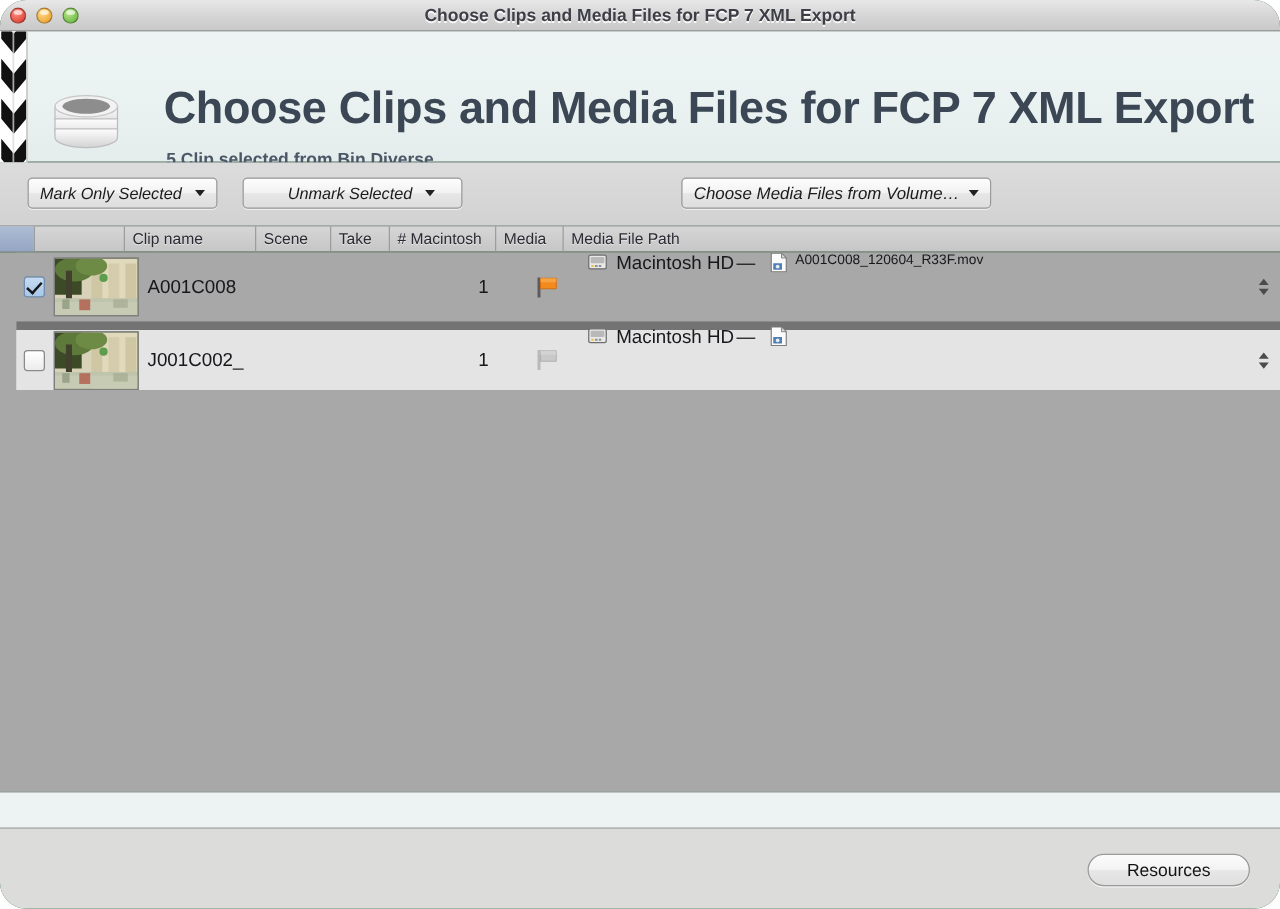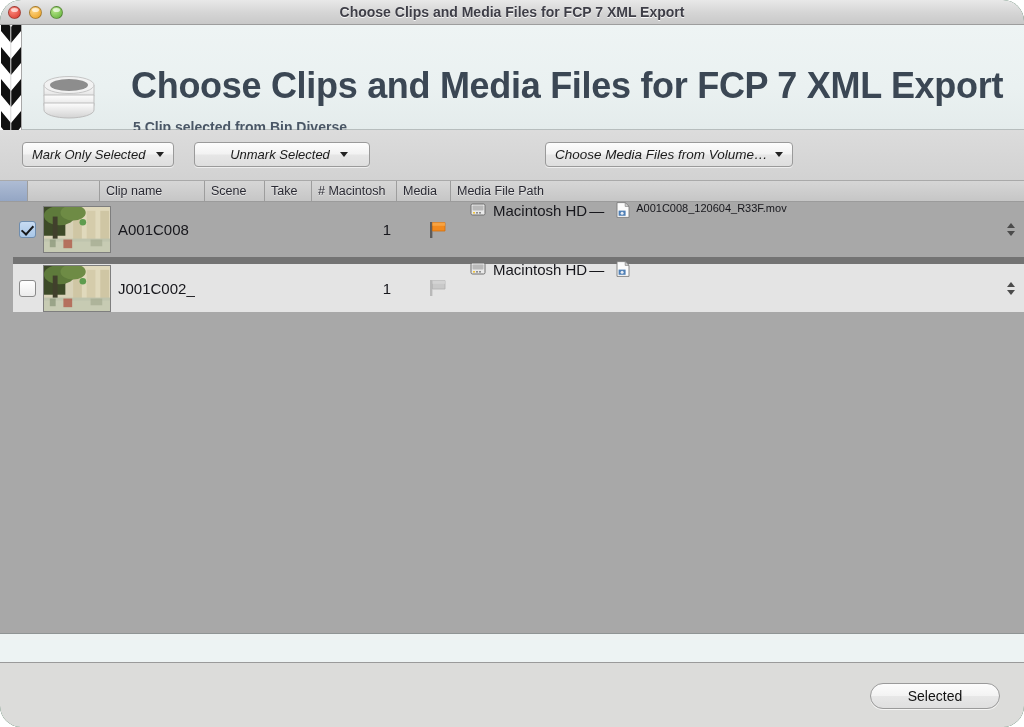--- a/index.html
+++ b/index.html
@@ -582,16 +582,16 @@
           <span class="dn"></span>
         </div>
       </div>
     </div>
 
   </div>
 
   <div class="palebar"></div>
 
   <div class="footer">
-    <div class="continue-btn">Selected</div>
+    <div class="continue-btn">Resources</div>
   </div>
 
 </div>
 
 </body></html>

